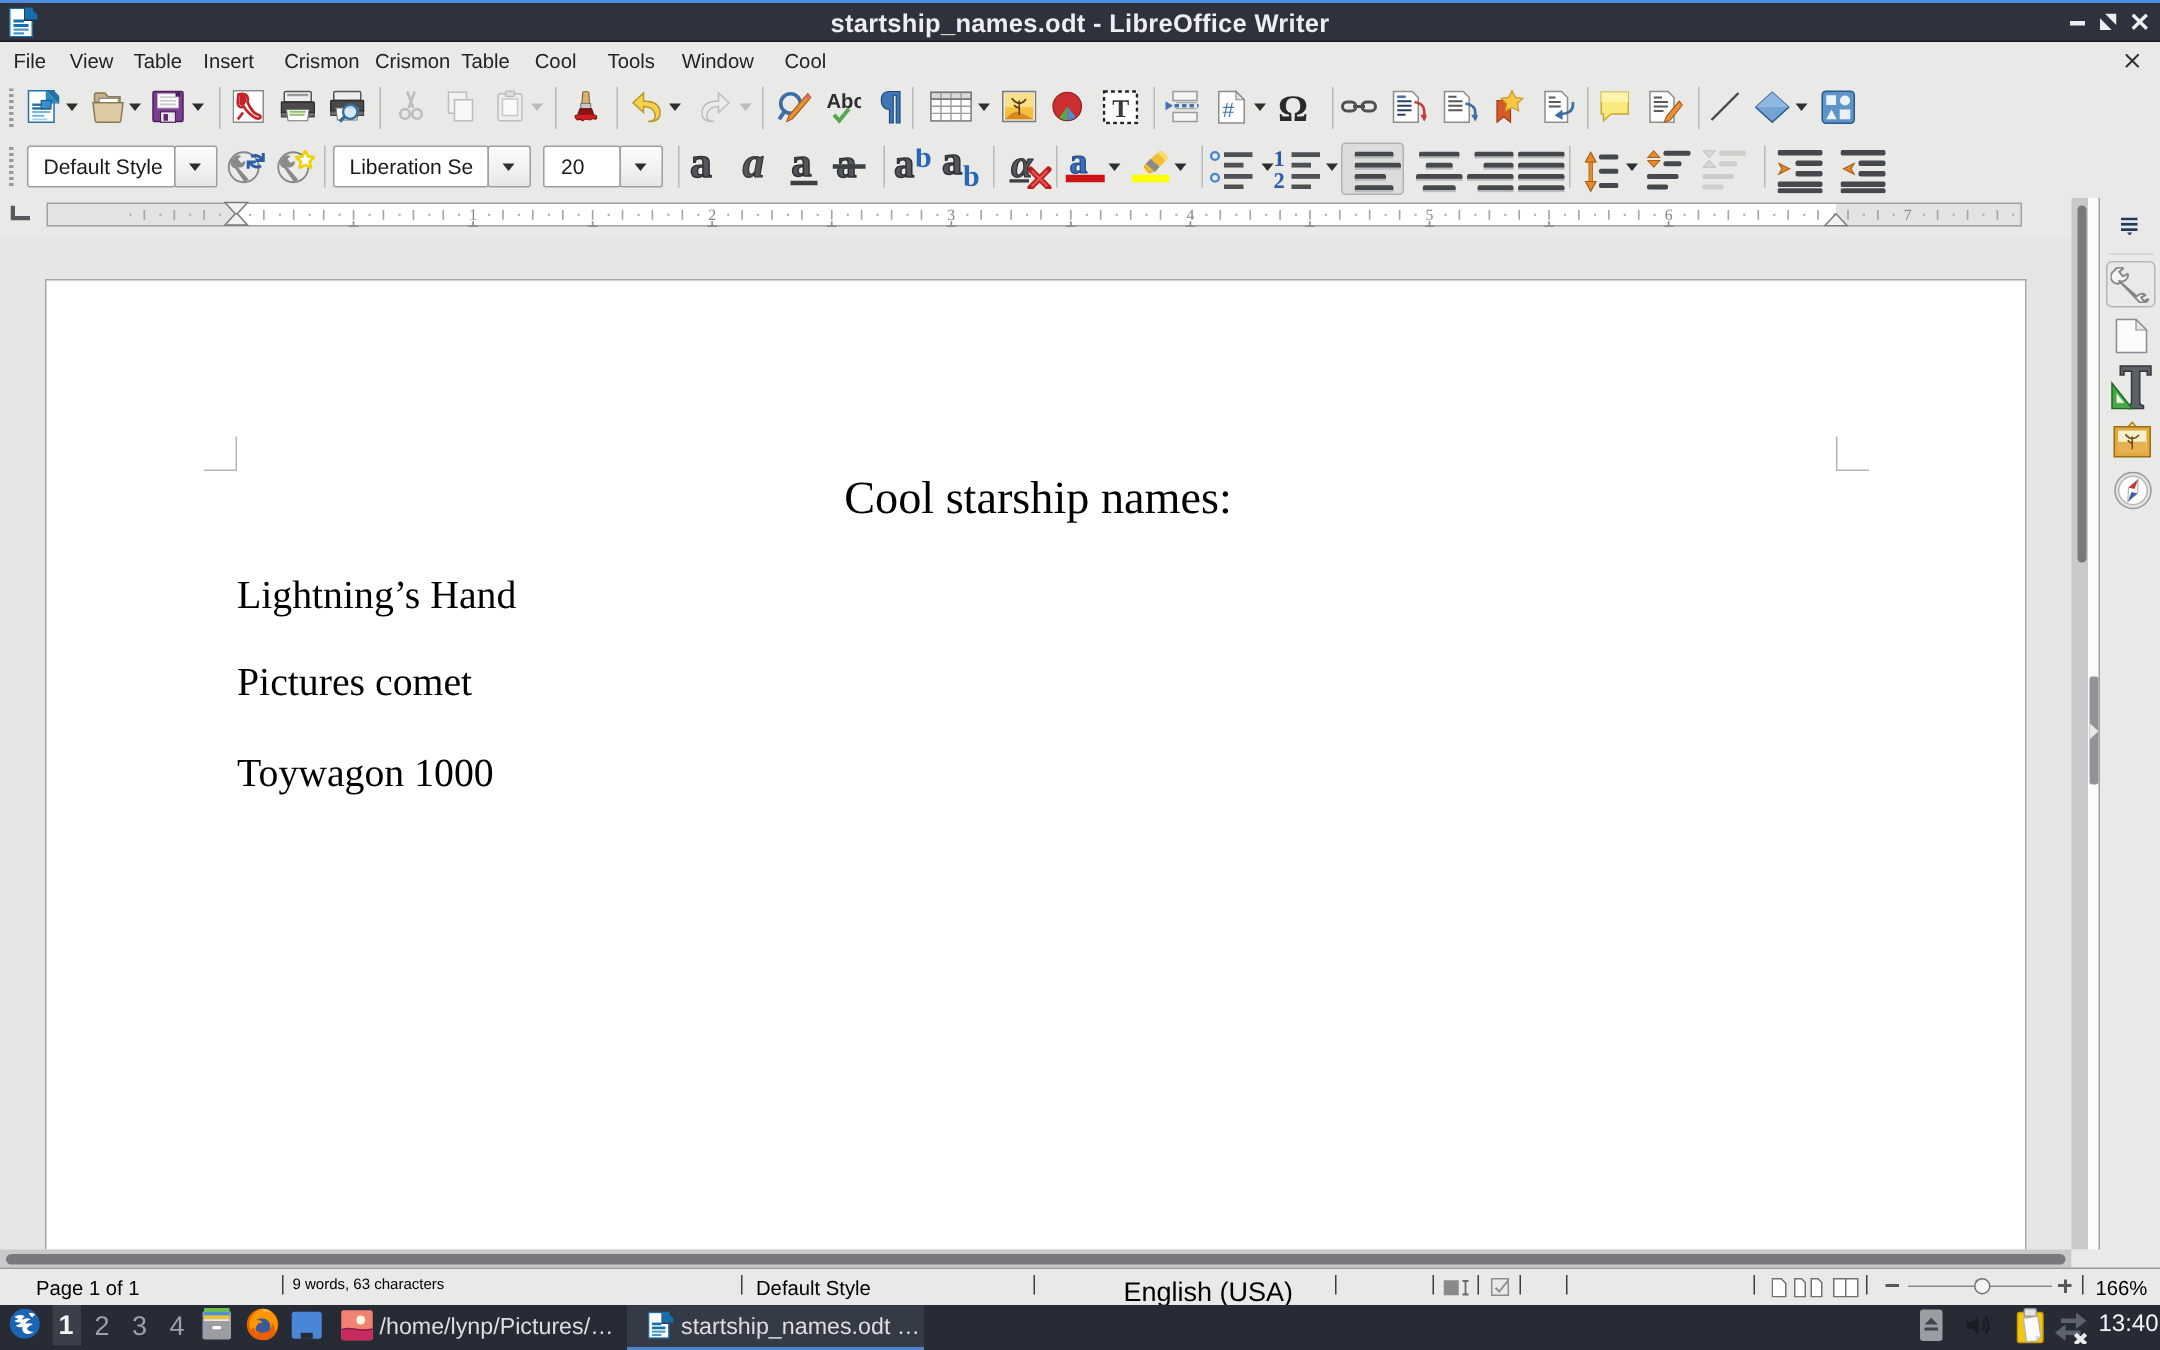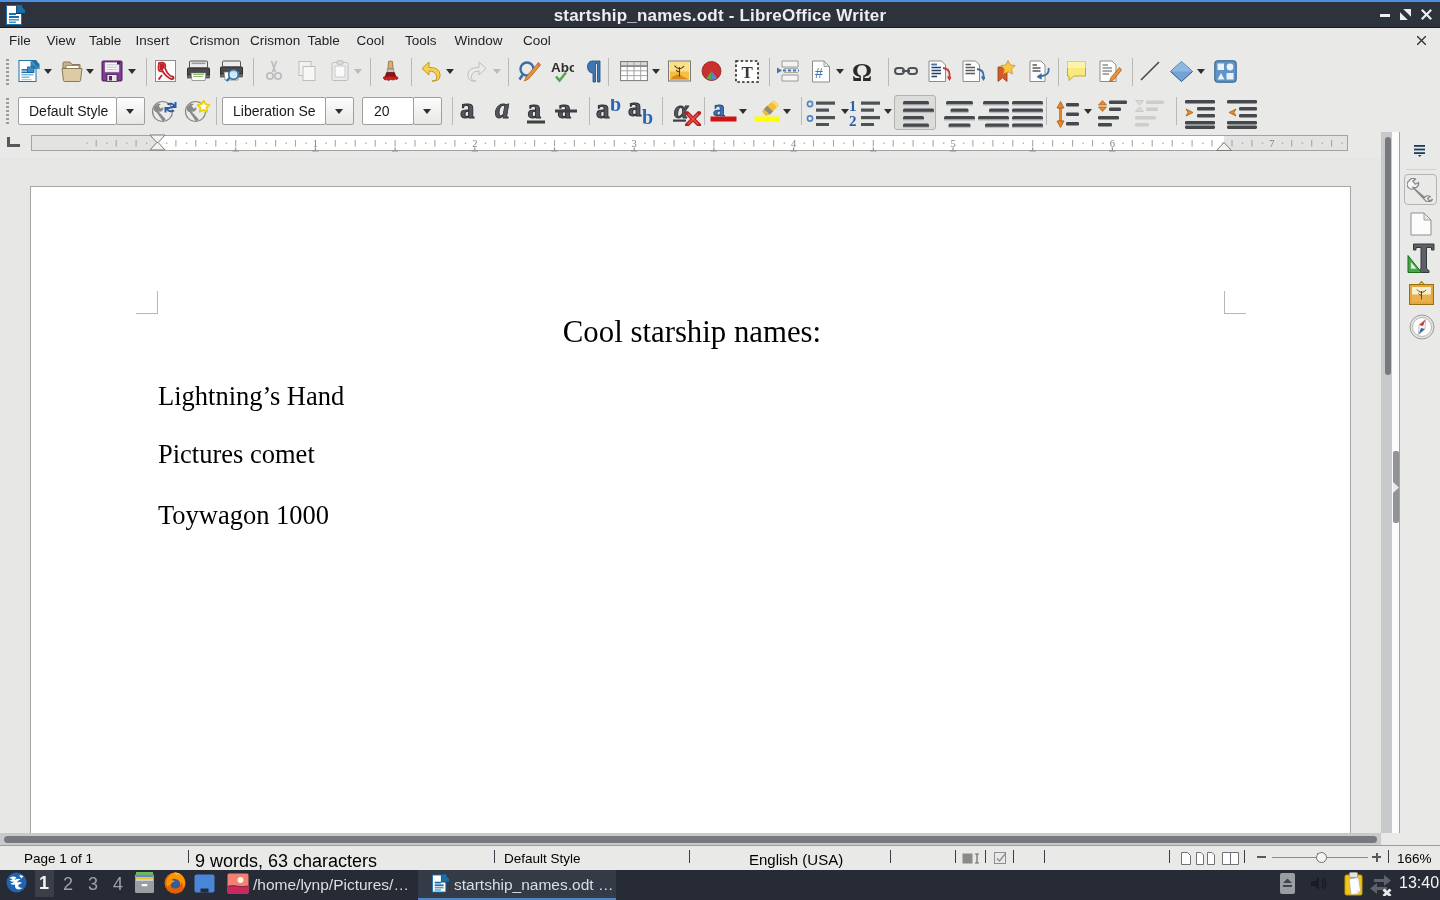--- a/index.html
+++ b/index.html
@@ -712,25 +712,25 @@
  <circle cx="13" cy="13" r="9.5" fill="#fdfdfd" stroke="#b8b8b6"></circle>
  <path d="M16.5 5.5 L14 12 L10 11 Z" fill="#cc3333"></path>
  <path d="M9.5 20.5 L12 14 L16 15 Z" fill="#3a5fa5"></path>
  <path d="M16.5 5.5 L10 11 L9.5 20.5 L16 15 Z" fill="none" stroke="#8a8a88" stroke-width="0.5"></path>
 </svg>
 </div>
 
 <div class="abs" id="statusbar"></div>
 <span class="abs" style="left:24px;top:851px;font-size:13.5px">Page 1 of 1</span>
 <div class="ssep" style="left:188px"></div>
-<span class="abs" style="left:195px;top:851px;font-size:18px">9 words, 63 characters</span>
+<span class="abs" style="left:195px;top:851px;font-size:10px">9 words, 63 characters</span>
 <div class="ssep" style="left:494px"></div>
 <span class="abs" style="left:504px;top:851px;font-size:13.5px">Default Style</span>
 <div class="ssep" style="left:689px"></div>
-<span class="abs" style="left:749px;top:851px;font-size:15px">English (USA)</span>
+<span class="abs" style="left:749px;top:851px;font-size:18px">English (USA)</span>
 <div class="ssep" style="left:890px"></div>
 <div id="statusicons">
 <div class="ssep" style="left:955px"></div>
     <svg class="abs" style="left:962px;top:853px" width="18" height="11" viewBox="0 0 18 11">
  <rect x="0.5" y="0.5" width="10" height="10" fill="#8a8a88"></rect>
  <path d="M13 1 H17 M15 1 V10 M13 10 H17" stroke="#6a6a68" stroke-width="1.2" fill="none"></path>
 </svg>
 <div class="ssep" style="left:985px"></div>
 <svg class="abs" style="left:994px;top:852px" width="13" height="13" viewBox="0 0 13 13">
  <rect x="0.5" y="0.5" width="11" height="11" fill="none" stroke="#8a8e92"></rect>

